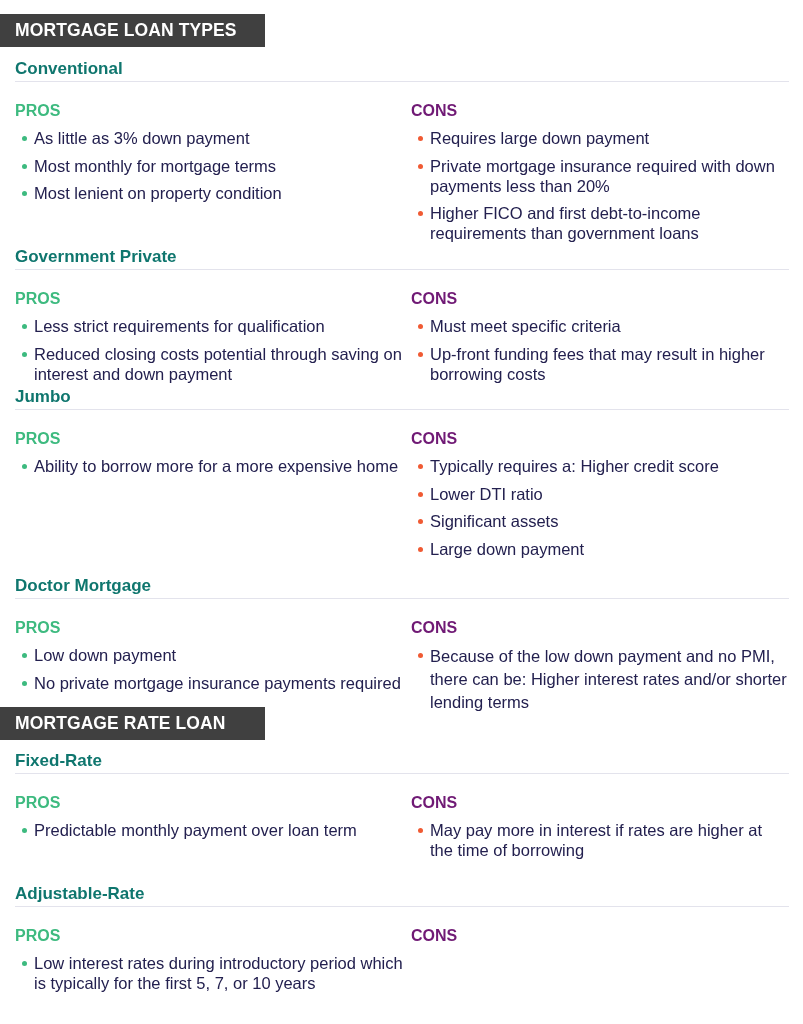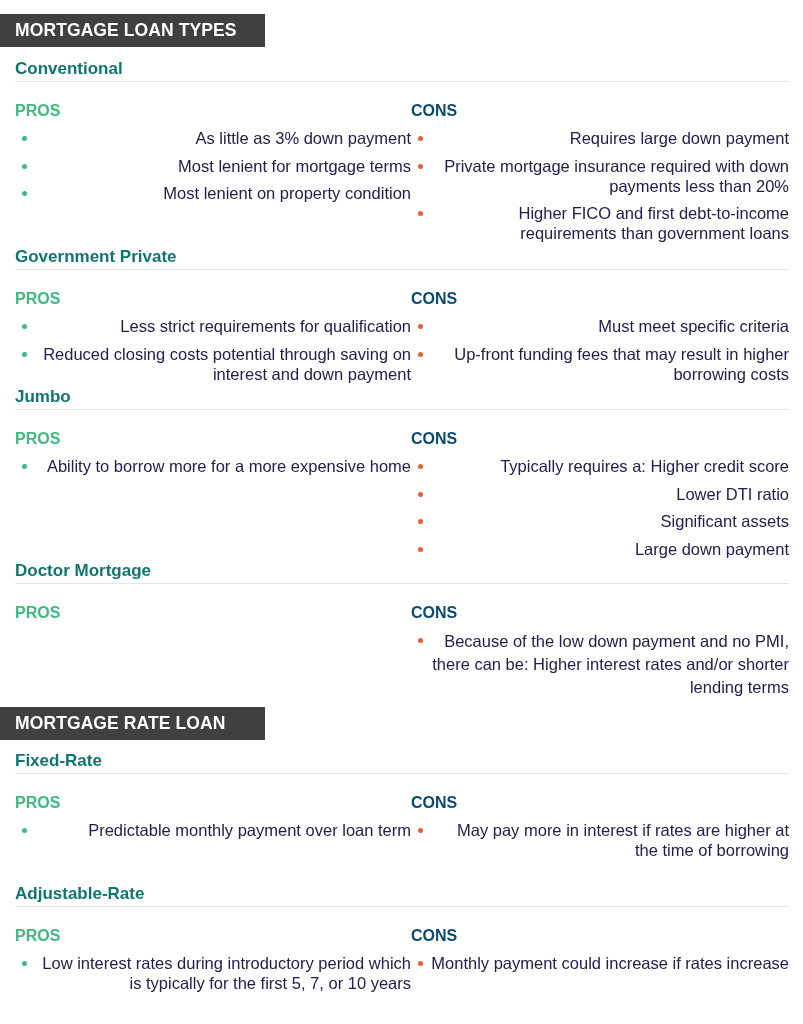--- a/index.html
+++ b/index.html
@@ -43,30 +43,29 @@
     .col.pros { width: 396px; }
     .col.cons { width: 378px; }
     .col-head {
       font-weight: bold;
       font-size: 16px;
       height: 22px;
       line-height: 22px;
       margin-bottom: 6px;
     }
     .pros .col-head { color: #3dba7f; }
-    .cons .col-head { color: #0c4a6e; }
+    .cons .col-head { color: #701a75; }
     ul.bullets { list-style: none; }
     ul.bullets li {
       position: relative;
       padding-left: 19px;
       font-size: 16.5px;
       line-height: 20px;
       margin-bottom: 7.5px;
       color: #23204f;
-      text-align: right;
     }
     ul.bullets li .dot {
       position: absolute;
       left: 7px;
       top: 8px;
       width: 5px;
       height: 5px;
       border-radius: 50%;
     }
     .pros li .dot { background: #3dba7f; }
@@ -79,21 +78,21 @@
   <span>MORTGAGE LOAN TYPES</span>
 </div>
 
 <div class="section" style="top:58px;">
   <div class="section-title">Conventional</div>
   <div class="cols">
     <div class="col pros">
       <div class="col-head">PROS</div>
       <ul class="bullets">
         <li><span class="dot"></span><span>As little as 3% down payment</span></li>
-        <li><span class="dot"></span><span>Most lenient for mortgage terms</span></li>
+        <li><span class="dot"></span><span>Most monthly for mortgage terms</span></li>
         <li><span class="dot"></span><span>Most lenient on property condition</span></li>
       </ul>
     </div>
     <div class="col cons">
       <div class="col-head">CONS</div>
       <ul class="bullets">
         <li><span class="dot"></span><span>Requires large down payment</span></li>
         <li><span class="dot"></span><span>Private mortgage insurance required with down payments less than 20%</span></li>
         <li><span class="dot"></span><span>Higher FICO and first debt-to-income requirements than government loans</span></li>
       </ul>
@@ -135,25 +134,29 @@
       <ul class="bullets">
         <li><span class="dot"></span><span>Typically requires a: Higher credit score</span></li>
         <li><span class="dot"></span><span>Lower DTI ratio</span></li>
         <li><span class="dot"></span><span>Significant assets</span></li>
         <li><span class="dot"></span><span>Large down payment</span></li>
       </ul>
     </div>
   </div>
 </div>
 
-<div class="section" style="top:560px;">
+<div class="section" style="top:575px;">
   <div class="section-title">Doctor Mortgage</div>
   <div class="cols">
     <div class="col pros">
       <div class="col-head">PROS</div>
+      <ul class="bullets">
+        <li><span class="dot"></span><span>Low down payment</span></li>
+        <li><span class="dot"></span><span>No private mortgage insurance payments required</span></li>
+      </ul>
     </div>
     <div class="col cons">
       <div class="col-head">CONS</div>
       <ul class="bullets">
         <li style="line-height:23px;"><span class="dot"></span><span>Because of the low down payment and no PMI, there can be: Higher interest rates and/or shorter lending terms</span></li>
       </ul>
     </div>
   </div>
 </div>
 
@@ -183,18 +186,15 @@
   <div class="section-title">Adjustable-Rate</div>
   <div class="cols">
     <div class="col pros">
       <div class="col-head">PROS</div>
       <ul class="bullets">
         <li><span class="dot"></span><span>Low interest rates during introductory period which is typically for the first 5, 7, or 10 years</span></li>
       </ul>
     </div>
     <div class="col cons">
       <div class="col-head">CONS</div>
-      <ul class="bullets">
-        <li><span class="dot"></span><span>Monthly payment could increase if rates increase</span></li>
-      </ul>
     </div>
   </div>
 </div>
 
 </body></html>

